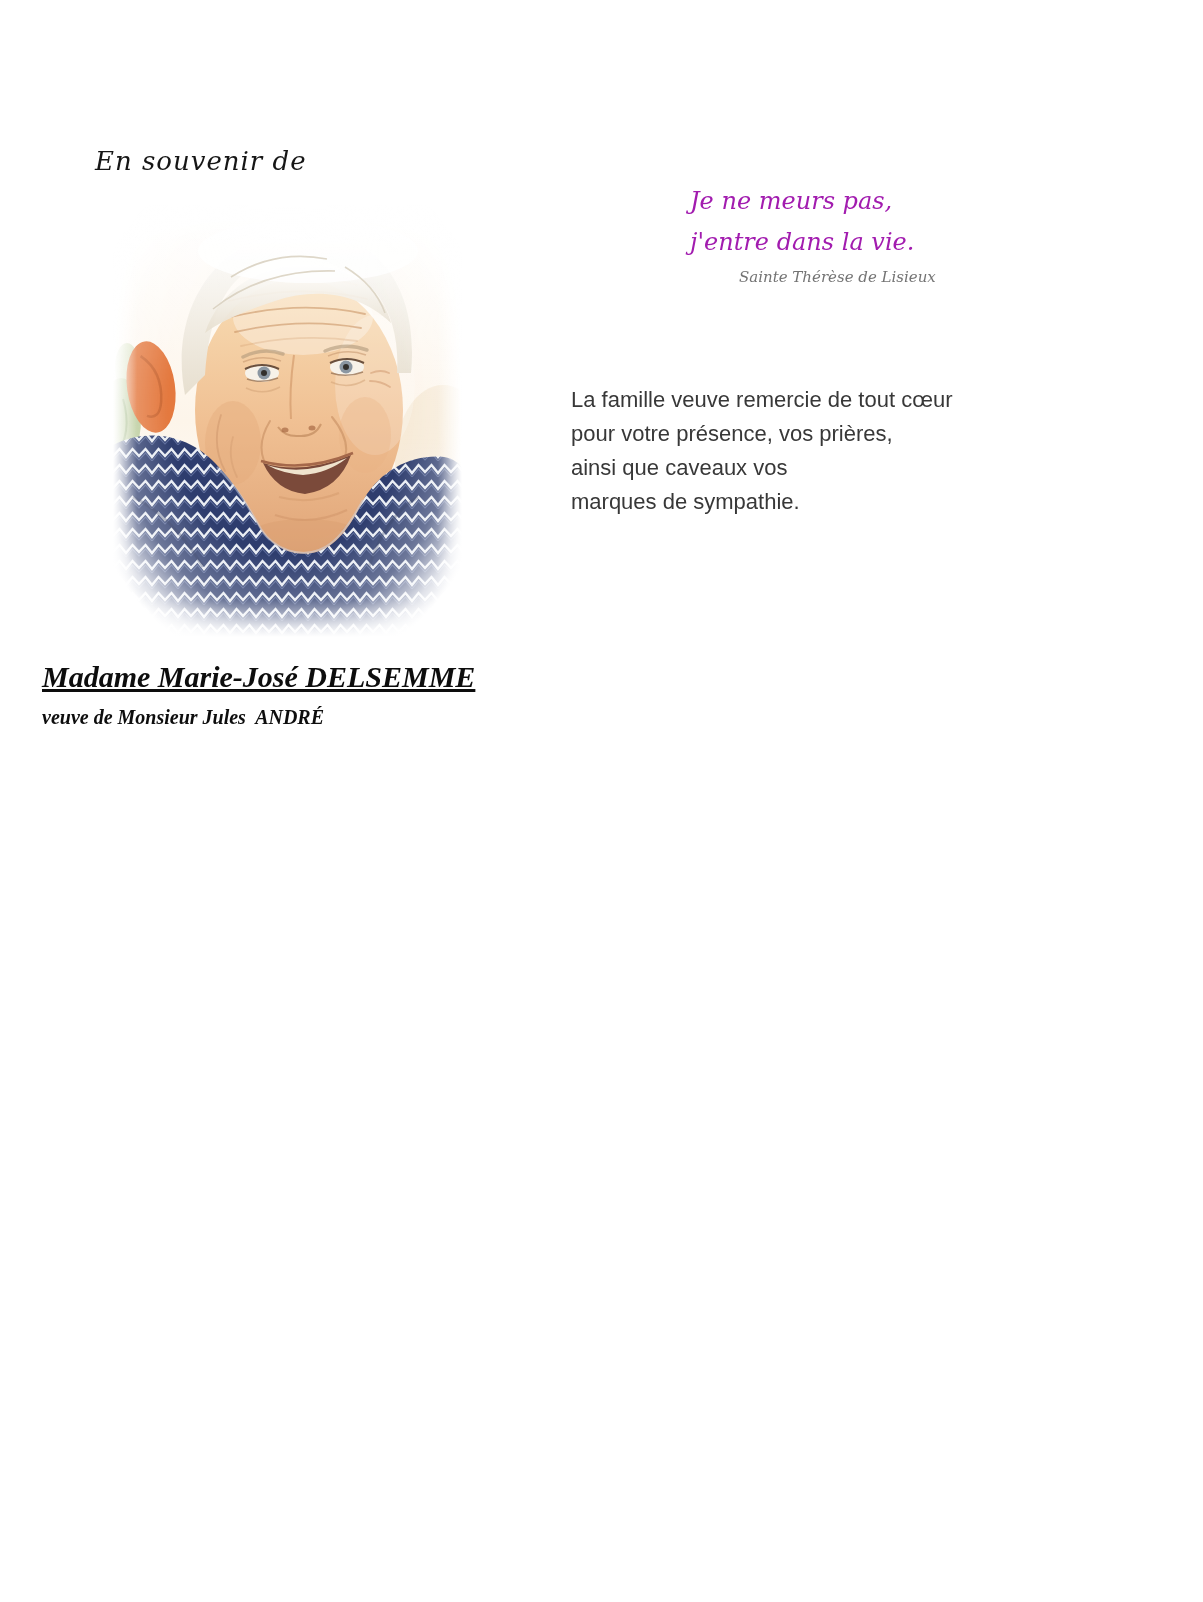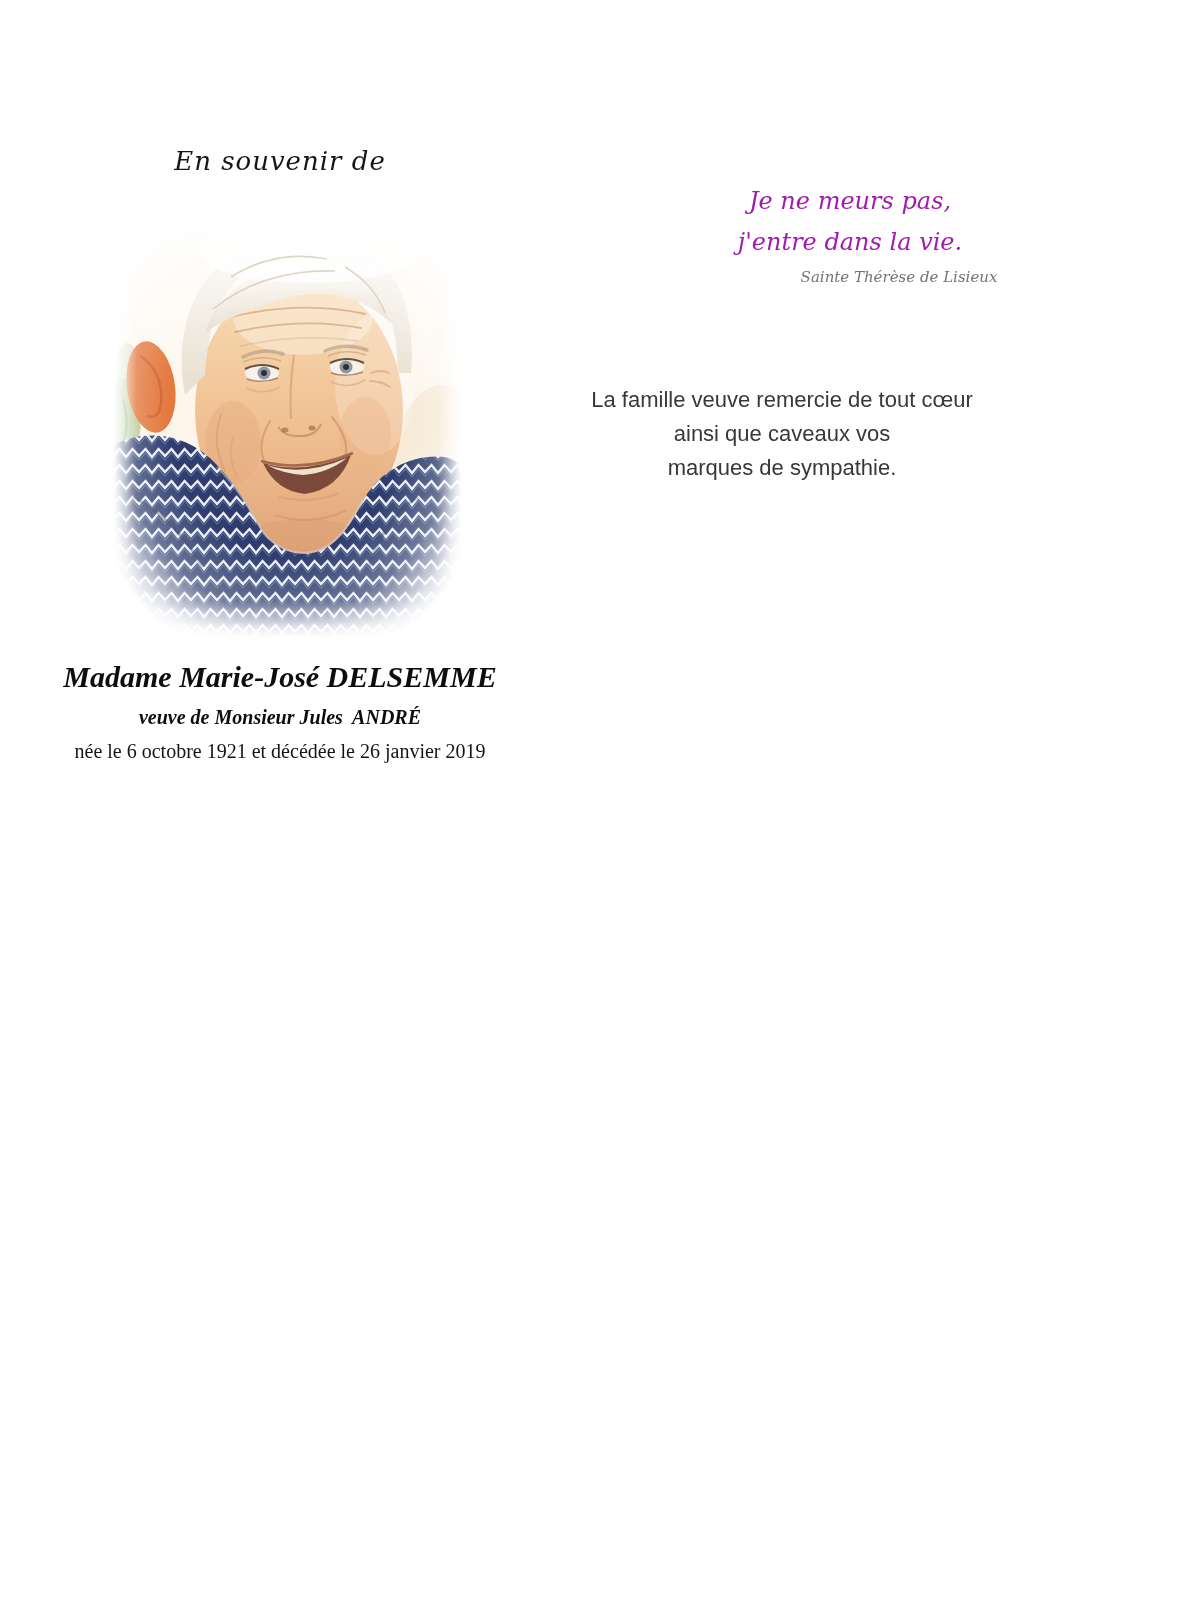--- a/index.html
+++ b/index.html
@@ -7,21 +7,21 @@
   #page {
     position: relative;
     width: 1203px;
     height: 1602px;
     background: #ffffff;
     overflow: hidden;
     font-family: "Liberation Serif", serif;
     color: #1a1a1a;
   }
   .abs { position: absolute; }
-  .center { text-align: center; }
+  .center { }
   .line { white-space: pre; display: block; }
 
   .title-script {
     left: 95px; top: 146px; width: 370px;
     font-family: "DejaVu Serif", serif;
     font-style: italic;
     font-size: 26px;
     letter-spacing: 1px;
     color: #161616;
   }
@@ -54,20 +54,21 @@
   }
 
   .deceased { left: 42px; top: 658px; width: 476px; }
   .deceased-name {
     font-family: "Liberation Serif", serif;
     font-style: italic;
     font-weight: bold;
     font-size: 30px;
     line-height: 38px;
     color: #0d0d0d;
+    text-decoration: underline;
   }
   .deceased-relation {
     font-family: "Liberation Serif", serif;
     font-style: italic;
     font-weight: bold;
     font-size: 20px;
     line-height: 31px;
     margin-top: 6px;
     color: #0d0d0d;
   }
@@ -256,24 +257,24 @@
   </div>
 
   <div class="abs quote center">
     <span class="line">Je ne meurs pas,</span>
     <span class="line">j'entre dans la vie.</span>
   </div>
   <div class="abs attribution center">Sainte Thérèse de Lisieux</div>
 
   <div class="abs thanks center">
     <span class="line">La famille veuve remercie de tout cœur</span>
+    <span class="line">pour votre présence, vos prières,</span>
     <span class="line">ainsi que caveaux vos</span>
     <span class="line">marques de sympathie.</span>
   </div>
 
   <div class="abs deceased center">
     <div class="deceased-name line">Madame Marie-José DELSEMME</div>
     <div class="deceased-relation line">veuve de Monsieur Jules  ANDRÉ</div>
-    <div class="deceased-dates line">née le 6 octobre 1921 et décédée le 26 janvier 2019</div>
   </div>
 
 
 </div>
 
 </body></html>

